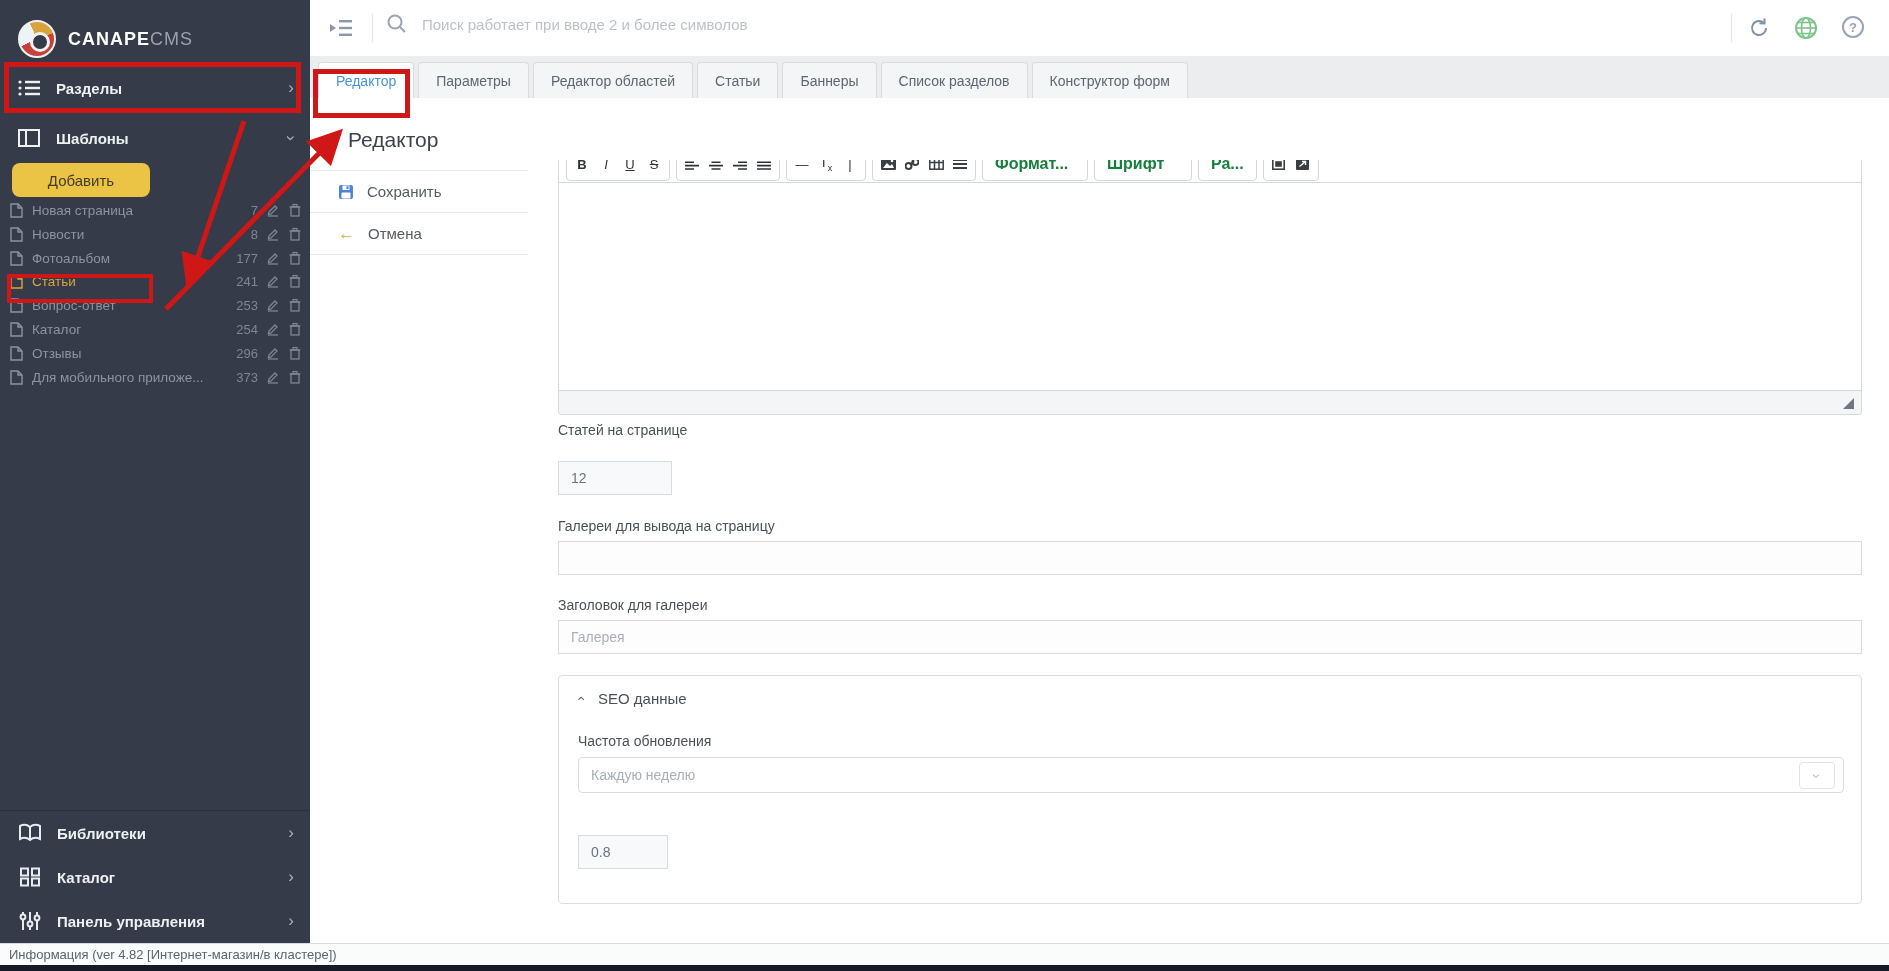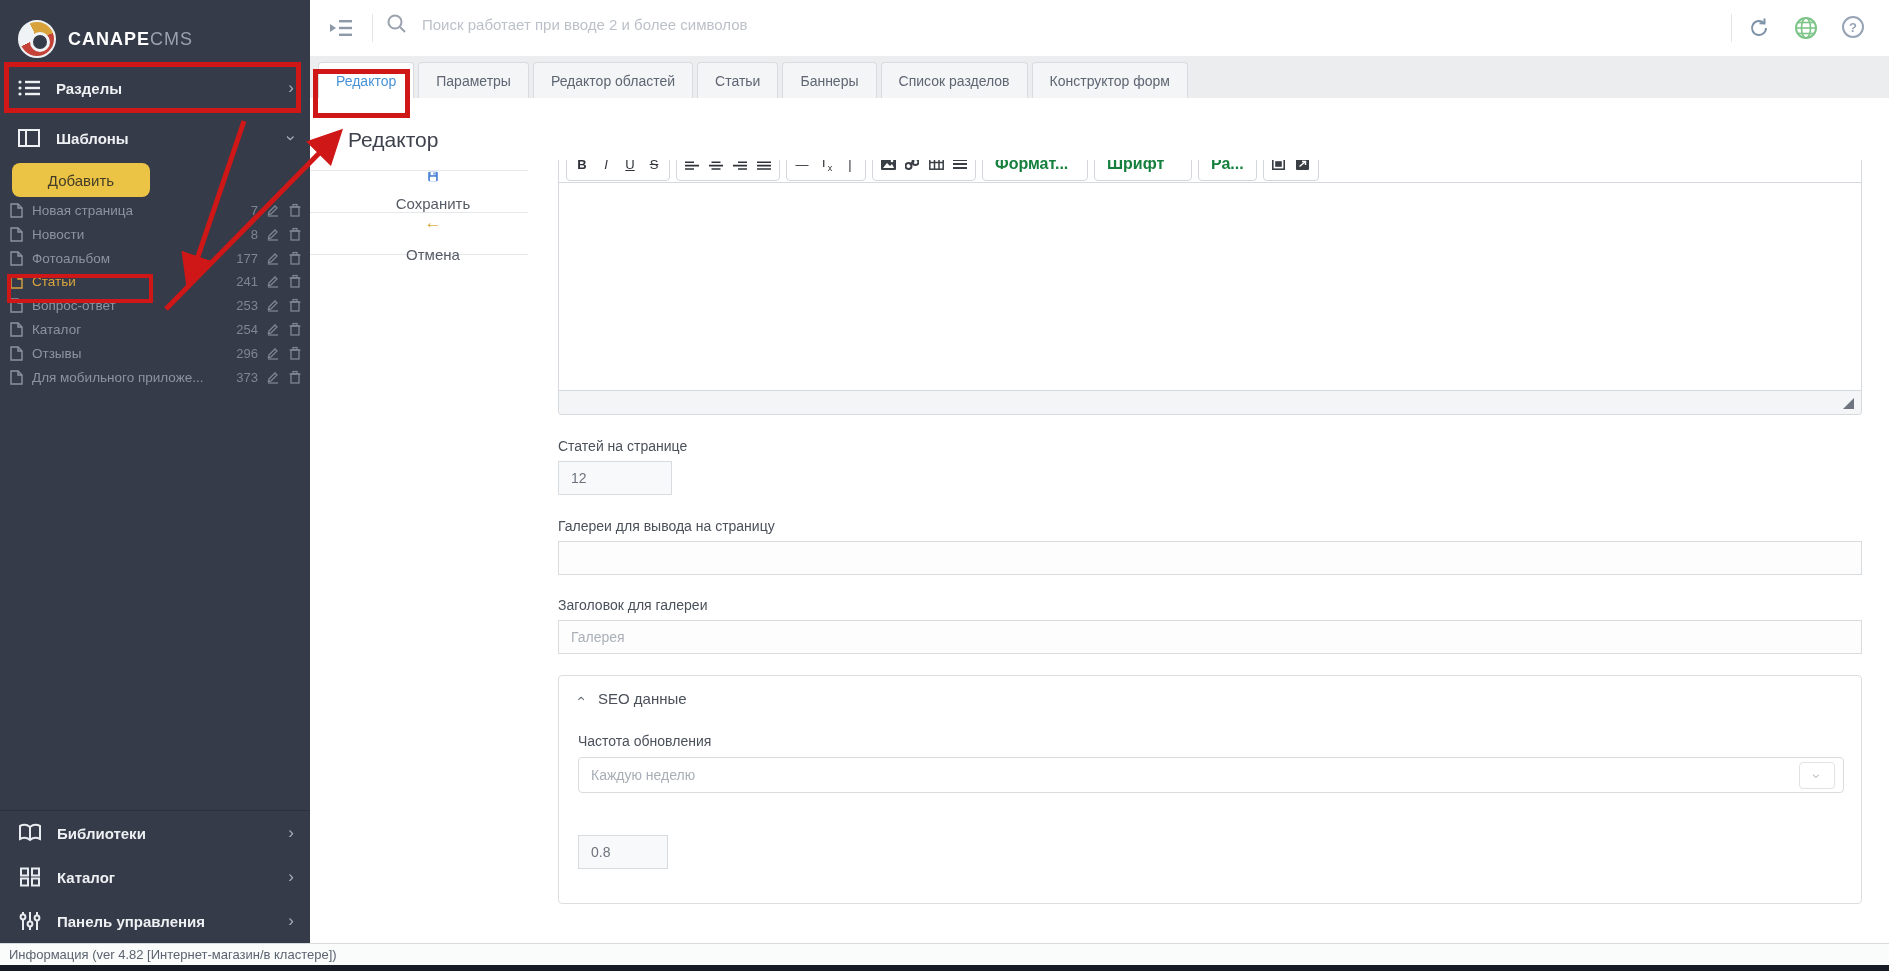--- a/index.html
+++ b/index.html
@@ -60,21 +60,21 @@
   .tab { height:36px; display:flex; align-items:center; padding:0 17px; background:#f4f5f6; border:1px solid #d9dcdf;
     border-bottom:none; border-radius:4px 4px 0 0; font-size:14px; color:#5e6673; cursor:pointer; white-space:nowrap; }
   .tab.active { background:#fff; color:#4893d6; }
 
   
   .content { position:absolute; left:310px; top:98px; width:1579px; height:845px; background:#fff; }
   .page-title { position:absolute; left:38px; top:30px; font-size:21px; color:#3d424d; }
 
   .action-panel { position:absolute; left:0; top:72px; width:218px; border-top:1px solid #e7e8ea; }
   .action-row { height:42px; display:flex; align-items:center; padding-left:28px; gap:13px; border-bottom:1px solid #e7e8ea;
-    font-size:15px; color:#555b65; cursor:pointer;flex-direction:column; }
+    font-size:15px; color:#555b65; cursor:pointer; }
   .back-arrow { color:#dca73e; font-size:17px; }
 
   
   .editor-box { position:absolute; left:248px; top:62px; width:1304px; height:255px; border:1px solid #d6dade; border-top:none;
     border-radius:0 0 4px 4px; overflow:hidden; background:#fff; }
   .etoolbar { display:flex; gap:6px; align-items:center; margin:-13px 0 0 7px; height:34px; }
   .tg { border:1px solid #d3d7db; border-radius:4px; height:34px; display:flex; align-items:center; padding:0 3px; background:#fff; flex:0 0 auto; }
   .tb { width:24px; height:30px; display:flex; align-items:center; justify-content:center; color:#2f3339; font-size:13px; cursor:pointer; }
   .tb b { font-weight:bold; } .tb i { font-style:italic; } .tb u { text-decoration:underline; } .tb s { text-decoration:line-through; }
   .tdrop { border:1px solid #d3d7db; border-radius:4px; height:34px; display:flex; align-items:center; padding:0 12px;
@@ -478,21 +478,21 @@
             </svg>
           </span>
       </div>
     </div>
     <div class="earea"></div>
     <div class="efoot">
       <div class="resize-tri"></div>
     </div>
   </div>
 
-  <div class="flabel" style="top:340px;text-align:right;">Статей на странице</div>
+  <div class="flabel" style="top:324px;text-align:right;">Статей на странице</div>
   <input class="finput small-in" style="left: 248px; top: 363px;" value="12">
 
   <div class="flabel" style="top:420px;">Галереи для вывода на страницу</div>
   <input class="finput wide-in" style="left: 248px; top: 443px;" value="">
 
   <div class="flabel" style="top:499px;">Заголовок для галереи</div>
   <input class="finput wide-in" style="left: 248px; top: 522px;" placeholder="Галерея">
 
   <div class="seo-box">
     <div class="seo-head">

